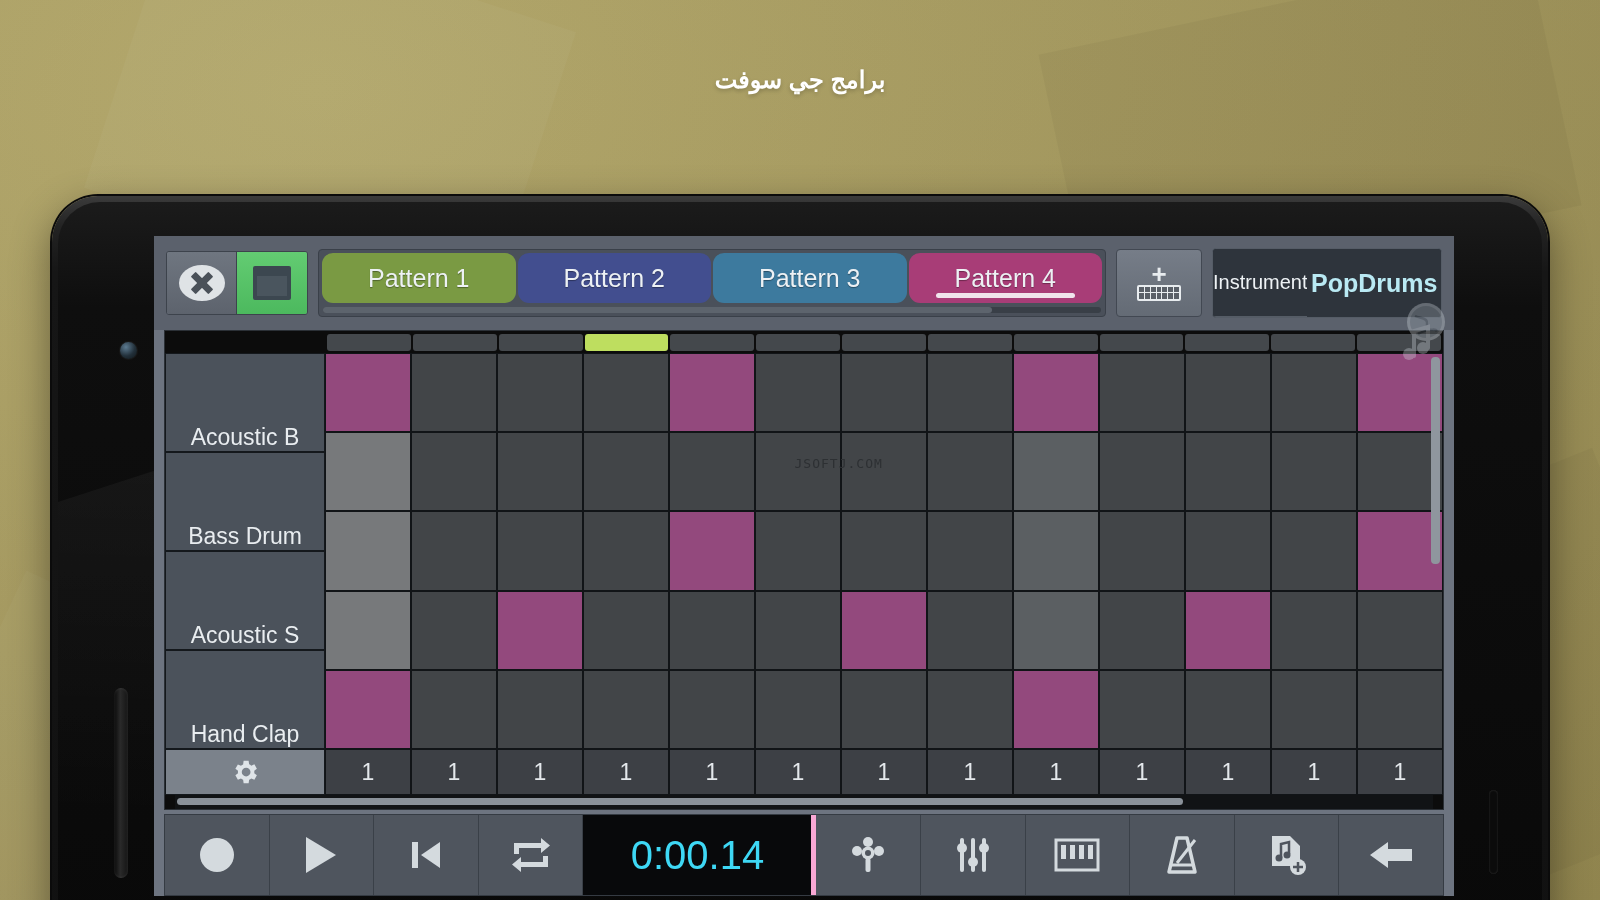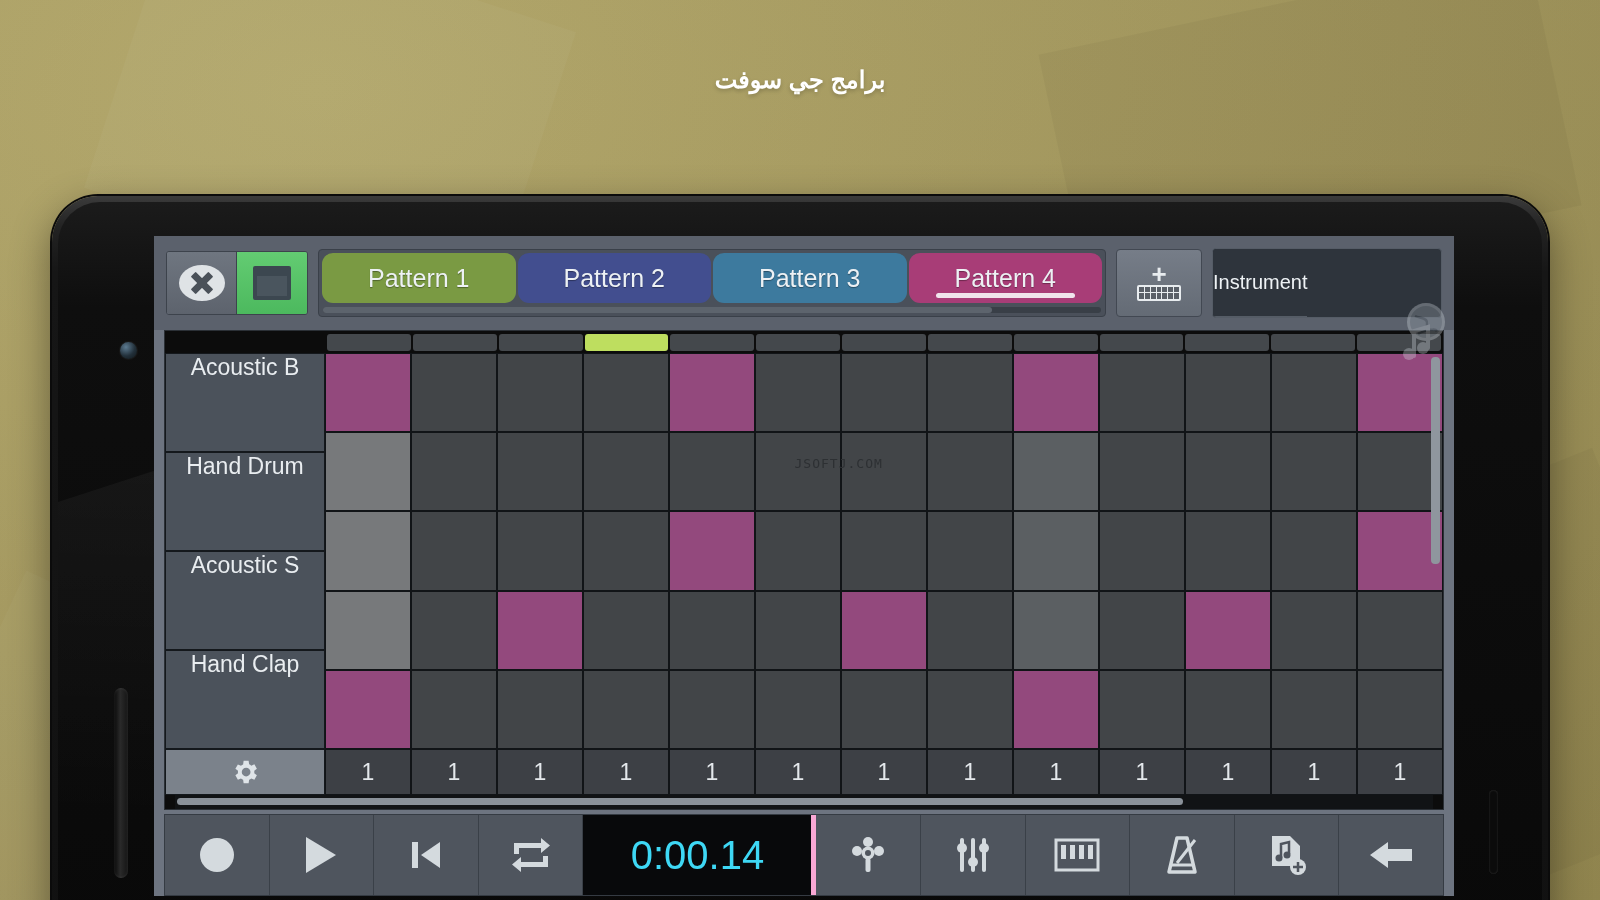--- a/index.html
+++ b/index.html
@@ -233,21 +233,21 @@
   #track-names {
     width:160px; flex:none;
     display:flex; flex-direction:column;
     background:#0c0c0c;
     padding-top:22px;
   }
   .track-name {
     flex:1 1 0;
     background:#4b525b;
     border:1px solid #14181c;
-    display:flex; align-items:flex-start; justify-content:center;
+    display:flex; align-items:flex-end; justify-content:center;
     color:#e9edf0; font-size:23px;
     cursor:pointer;
   }
   #settings-row {
     height:46px; flex:none;
     background:#7b828b;
     border:1px solid #14181c;
     display:flex; align-items:center; justify-content:center;
     cursor:pointer;
   }
@@ -416,20 +416,21 @@
               <i></i>
               <i></i>
               <i></i>
               <i></i>
               <i></i>
           </span>
         </div>
 
         <div id="instrument-panel">
           <div id="instrument-label">Instrument</div>
+          <div id="instrument-value">PopDrums</div>
         </div>
 
         <svg id="watermark" viewBox="0 0 66 62">
           <circle cx="42" cy="24" r="19" fill="#cfd6dc"></circle>
           <path d="M26 24a16 16 0 0 1 32 0 16 16 0 0 1-32 0z" fill="#9aa4ad"></path>
           <path d="M31 18c4 2 8 1 11 4s-1 7 2 9 7-1 9 2" stroke="#5a646d" stroke-width="2.5" fill="none"></path>
           <path d="M34 36c3-3 9-2 11-6" stroke="#5a646d" stroke-width="2.5" fill="none"></path>
           <path d="M30 58V33l14-4v21" stroke="#cfd6dc" stroke-width="4" fill="none" stroke-linecap="round"></path>
           <circle cx="25" cy="56" r="6" fill="#cfd6dc"></circle>
           <circle cx="39" cy="50" r="6" fill="#cfd6dc"></circle>
@@ -437,21 +438,21 @@
       </div>
 
       <div id="seq-wrap">
         <div id="seq-inner">
 
           <div id="track-names">
             <div class="track-name">
               <span>Acoustic B</span>
             </div>
             <div class="track-name">
-              <span>Hand Drum</span>
+              <span>Bass Drum</span>
             </div>
             <div class="track-name">
               <span>Acoustic S</span>
             </div>
             <div class="track-name">
               <span>Hand Clap</span>
             </div>
           </div>
 
           <div id="grid-area">

